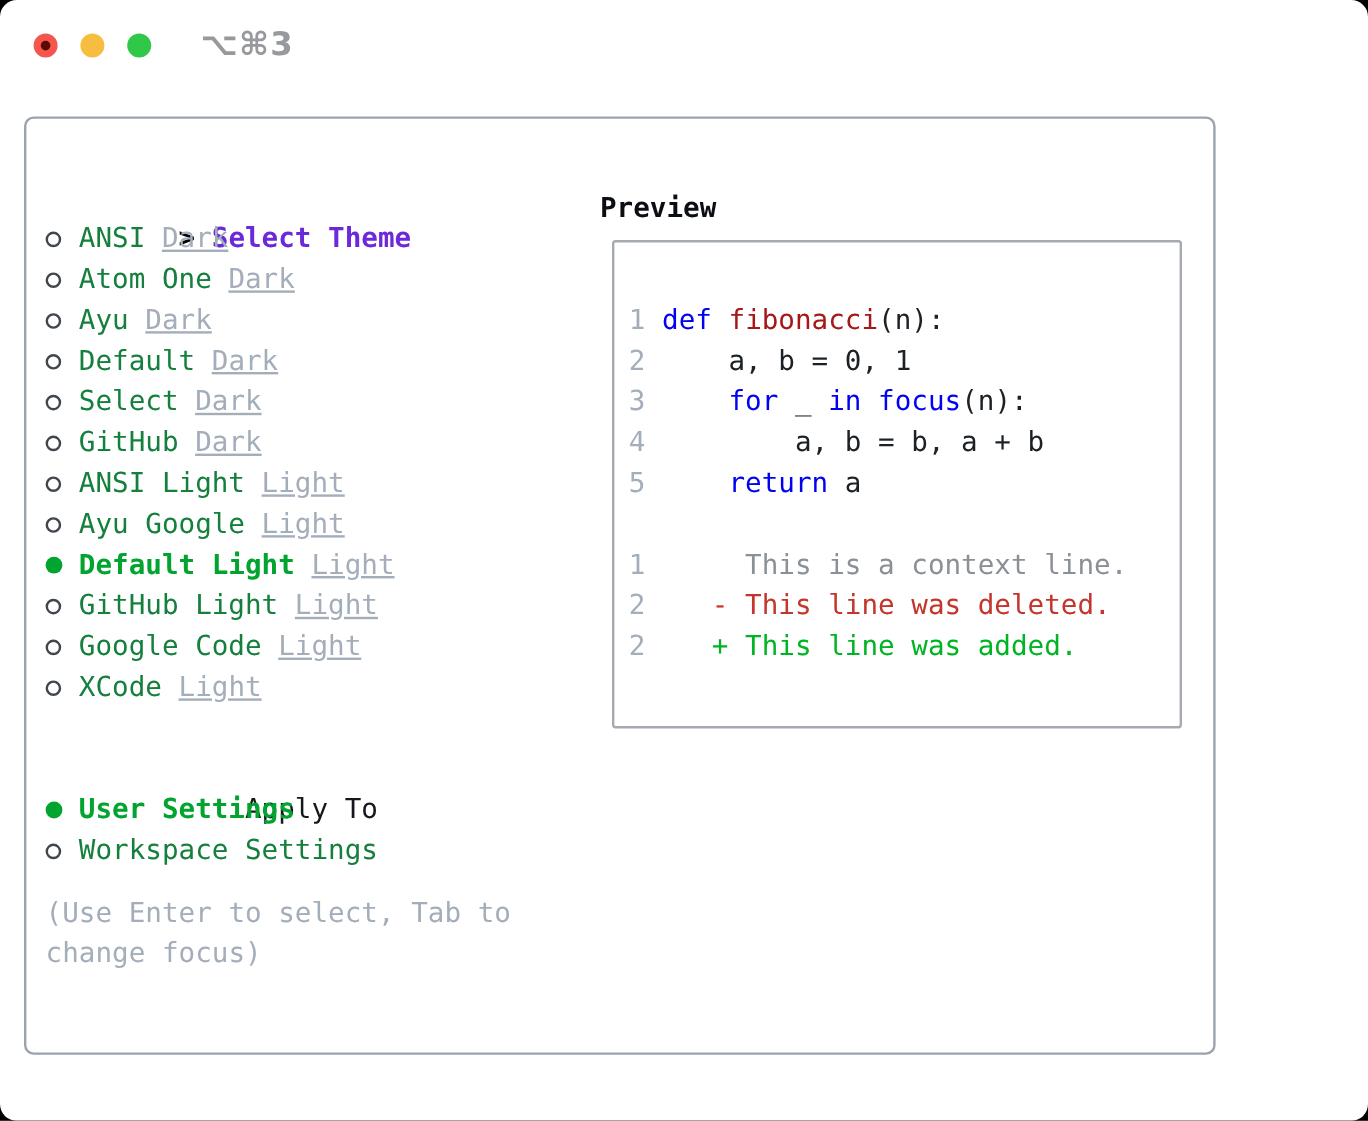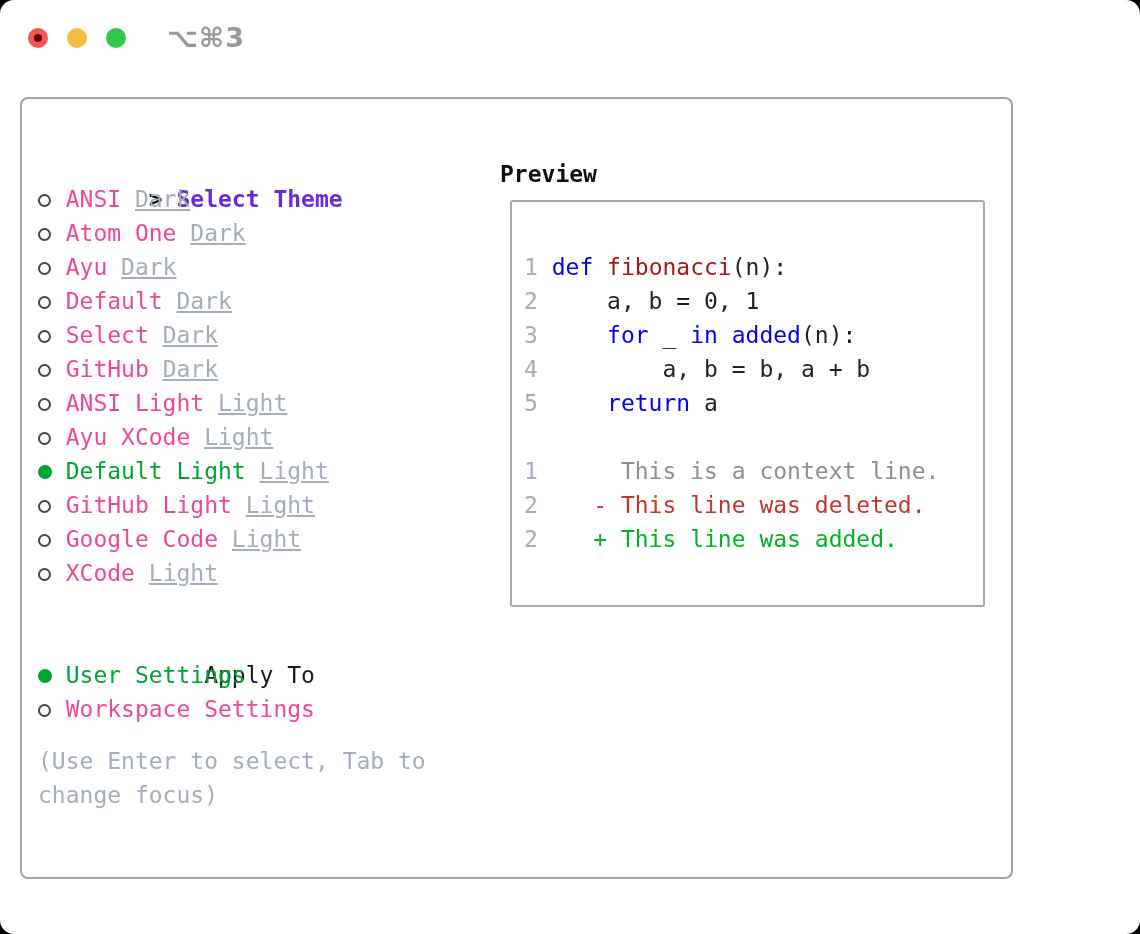--- a/index.html
+++ b/index.html
@@ -33,22 +33,22 @@
   .left-col{position:absolute;left:16px;top:49px;width:455px;}
   .lrow{height:34px;white-space:pre;}
   .marker{display:inline-block;width:2ch;vertical-align:top;}
   .ring{display:inline-block;width:13px;height:13px;border:2px solid #40464d;
         border-radius:50%;box-sizing:border-box;margin-top:10px;}
   .dot{display:inline-block;width:14px;height:14px;background:var(--sel,#00a42e);
        border-radius:50%;margin-top:10px;}
   .prompt{color:#000;font-weight:bold;}
   .hdr{font-weight:bold;color:#6d28d9;}
   .hdr2{color:#14171c;}
-  .tname{color:#ec4899;}
-  .lrow.sel .tname{color:var(--sel,#00a42e);}
+  .tname{color:#15803d;}
+  .lrow.sel .tname{color:var(--sel,#00a42e);font-weight:bold;}
   .variant{color:var(--muted,#a4aebb);margin-left:1ch;text-decoration:underline;}
   .apply-block{margin-top:34px;}
   .hint{margin-top:18px;width:430px;color:var(--muted,#a4aebb);}
   
   .preview-title{position:absolute;left:478px;top:58px;height:34px;
                  font-weight:bold;color:#0b0e12;}
   .preview-box{
     position:absolute;left:488px;top:101px;width:475px;height:407px;
     border:2px solid var(--preview-border,#a5aab1);border-radius:3px;box-sizing:border-box;
     padding:48px 16px 0 12px;overflow:hidden;background:#fff;
@@ -84,21 +84,21 @@
       </div>
 
       <div id="theme-list">
           <div class="lrow"><span class="marker"><span class="ring"></span></span><span class="tname">ANSI</span><span class="variant">Dark</span></div>
           <div class="lrow"><span class="marker"><span class="ring"></span></span><span class="tname">Atom One</span><span class="variant">Dark</span></div>
           <div class="lrow"><span class="marker"><span class="ring"></span></span><span class="tname">Ayu</span><span class="variant">Dark</span></div>
           <div class="lrow"><span class="marker"><span class="ring"></span></span><span class="tname">Default</span><span class="variant">Dark</span></div>
           <div class="lrow"><span class="marker"><span class="ring"></span></span><span class="tname">Select</span><span class="variant">Dark</span></div>
           <div class="lrow"><span class="marker"><span class="ring"></span></span><span class="tname">GitHub</span><span class="variant">Dark</span></div>
           <div class="lrow"><span class="marker"><span class="ring"></span></span><span class="tname">ANSI Light</span><span class="variant">Light</span></div>
-          <div class="lrow"><span class="marker"><span class="ring"></span></span><span class="tname">Ayu XCode</span><span class="variant">Light</span></div>
+          <div class="lrow"><span class="marker"><span class="ring"></span></span><span class="tname">Ayu Google</span><span class="variant">Light</span></div>
           <div class="lrow sel"><span class="marker"><span class="dot"></span></span><span class="tname">Default Light</span><span class="variant">Light</span></div>
           <div class="lrow"><span class="marker"><span class="ring"></span></span><span class="tname">GitHub Light</span><span class="variant">Light</span></div>
           <div class="lrow"><span class="marker"><span class="ring"></span></span><span class="tname">Google Code</span><span class="variant">Light</span></div>
           <div class="lrow"><span class="marker"><span class="ring"></span></span><span class="tname">XCode</span><span class="variant">Light</span></div>
         </div>
 
       <div class="apply-block">
         <div class="lrow">
           <span class="marker"></span><span class="hdr2">Apply To</span>
         </div>
@@ -110,21 +110,21 @@
 
       <div class="hint">(Use Enter to select, Tab to change focus)</div>
     </div>
 
     <div class="preview-title">Preview</div>
 
     <div class="preview-box">
       <div id="code-block">
           <div class="cline"><span class="gut">1</span><span class="tok-kw">def</span><span class="tok-plain"> </span><span class="tok-fn">fibonacci</span><span class="tok-plain">(n):</span></div>
           <div class="cline"><span class="gut">2</span><span class="tok-plain">    a, b = 0, 1</span></div>
-          <div class="cline"><span class="gut">3</span><span class="tok-plain">    </span><span class="tok-kw">for</span><span class="tok-plain"> _ </span><span class="tok-kw">in</span><span class="tok-plain"> </span><span class="tok-kw">added</span><span class="tok-plain">(n):</span></div>
+          <div class="cline"><span class="gut">3</span><span class="tok-plain">    </span><span class="tok-kw">for</span><span class="tok-plain"> _ </span><span class="tok-kw">in</span><span class="tok-plain"> </span><span class="tok-kw">focus</span><span class="tok-plain">(n):</span></div>
           <div class="cline"><span class="gut">4</span><span class="tok-plain">        a, b = b, a + b</span></div>
           <div class="cline"><span class="gut">5</span><span class="tok-plain">    </span><span class="tok-kw">return</span><span class="tok-plain"> a</span></div>
         </div>
       <div class="cline"></div>
       <div id="diff-block">
           <div class="cline"><span class="gut">1</span><span class="tok-ctx">     This is a context line.</span></div>
           <div class="cline"><span class="gut">2</span><span class="tok-del">   - This line was deleted.</span></div>
           <div class="cline"><span class="gut">2</span><span class="tok-add">   + This line was added.</span></div>
         </div>
     </div>

